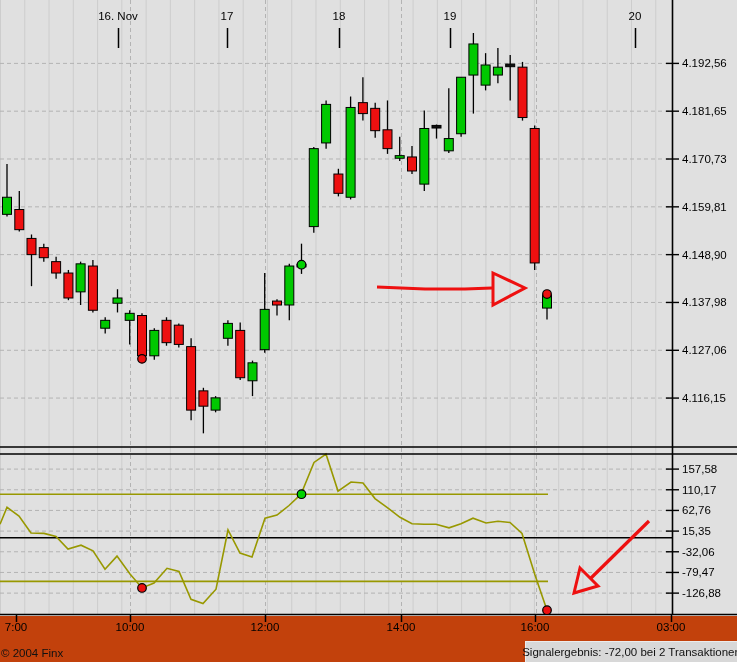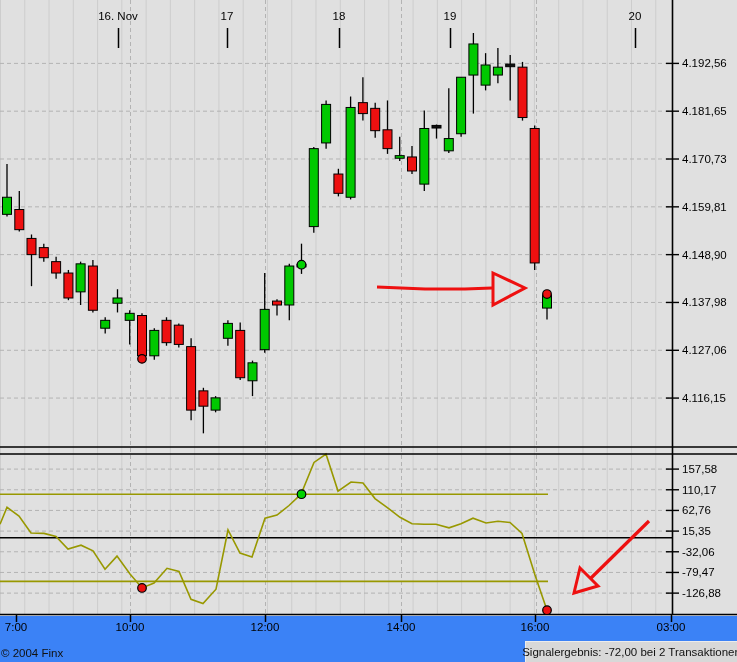--- a/index.html
+++ b/index.html
@@ -4,21 +4,21 @@
 <style>
   html,body{margin:0;padding:0;background:#888;}
   .screen{
     position:relative;width:737px;height:662px;overflow:hidden;
     background:#e0e0e0;
     font-family:"Liberation Sans",sans-serif;
     -webkit-font-smoothing:none;
   }
   .statusbar{
     position:absolute;left:0;top:616px;width:737px;height:46px;
-    background:#3b82f6;z-index:1;
+    background:#c2410c;z-index:1;
   }
   .copyright{
     position:absolute;left:1px;top:31px;
     font-size:11.5px;color:#111;white-space:nowrap;
   }
   .signalbox{
     position:absolute;right:0;top:25px;width:211px;height:20px;
     background:#d8d8d8;
     border-top:1px solid #ececec;border-left:1px solid #ececec;
     border-bottom:1px solid #9c9c9c;

